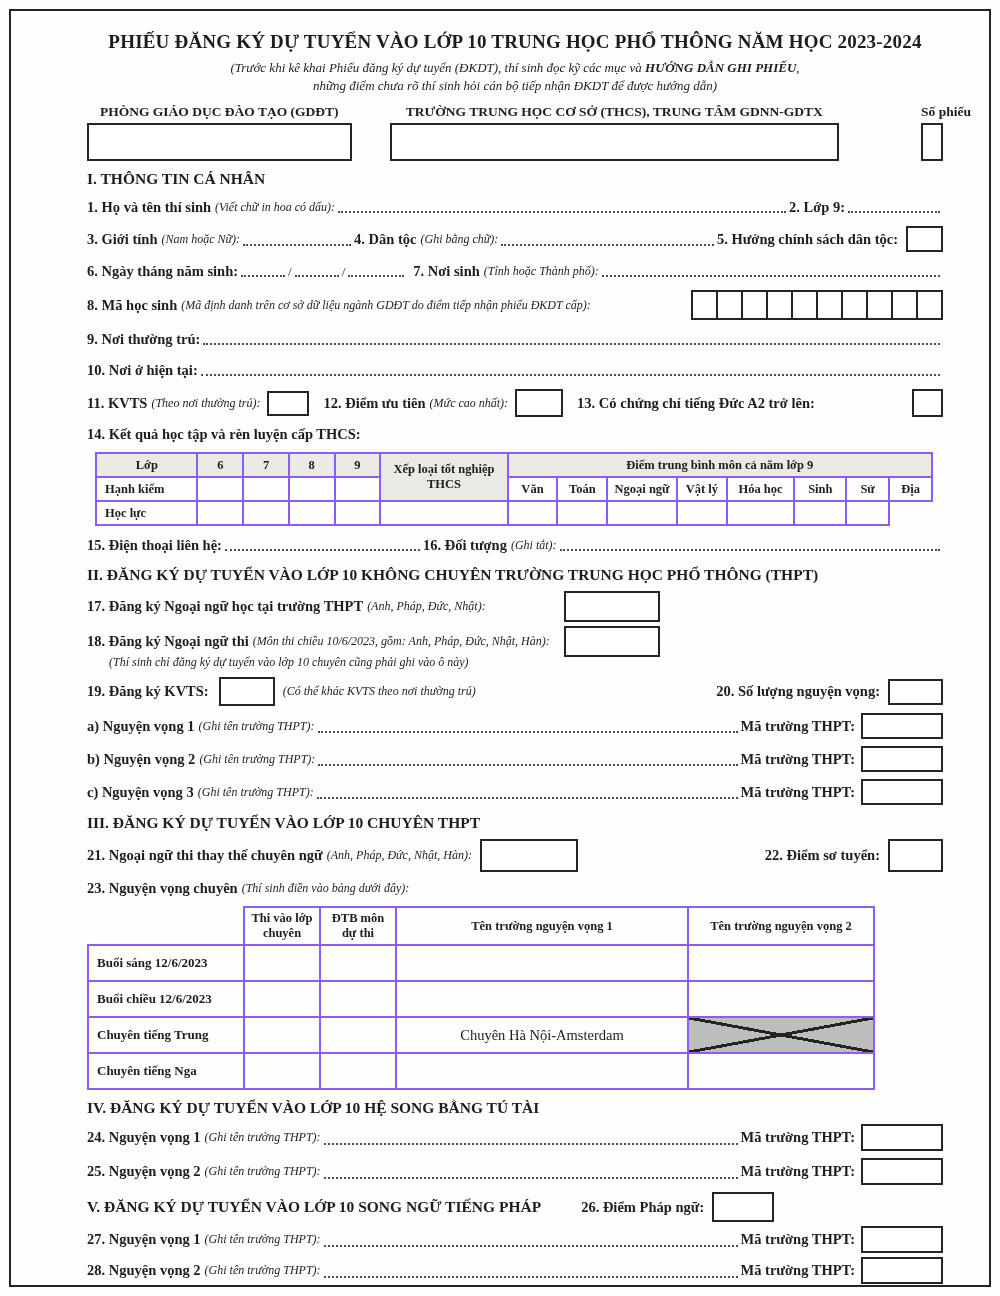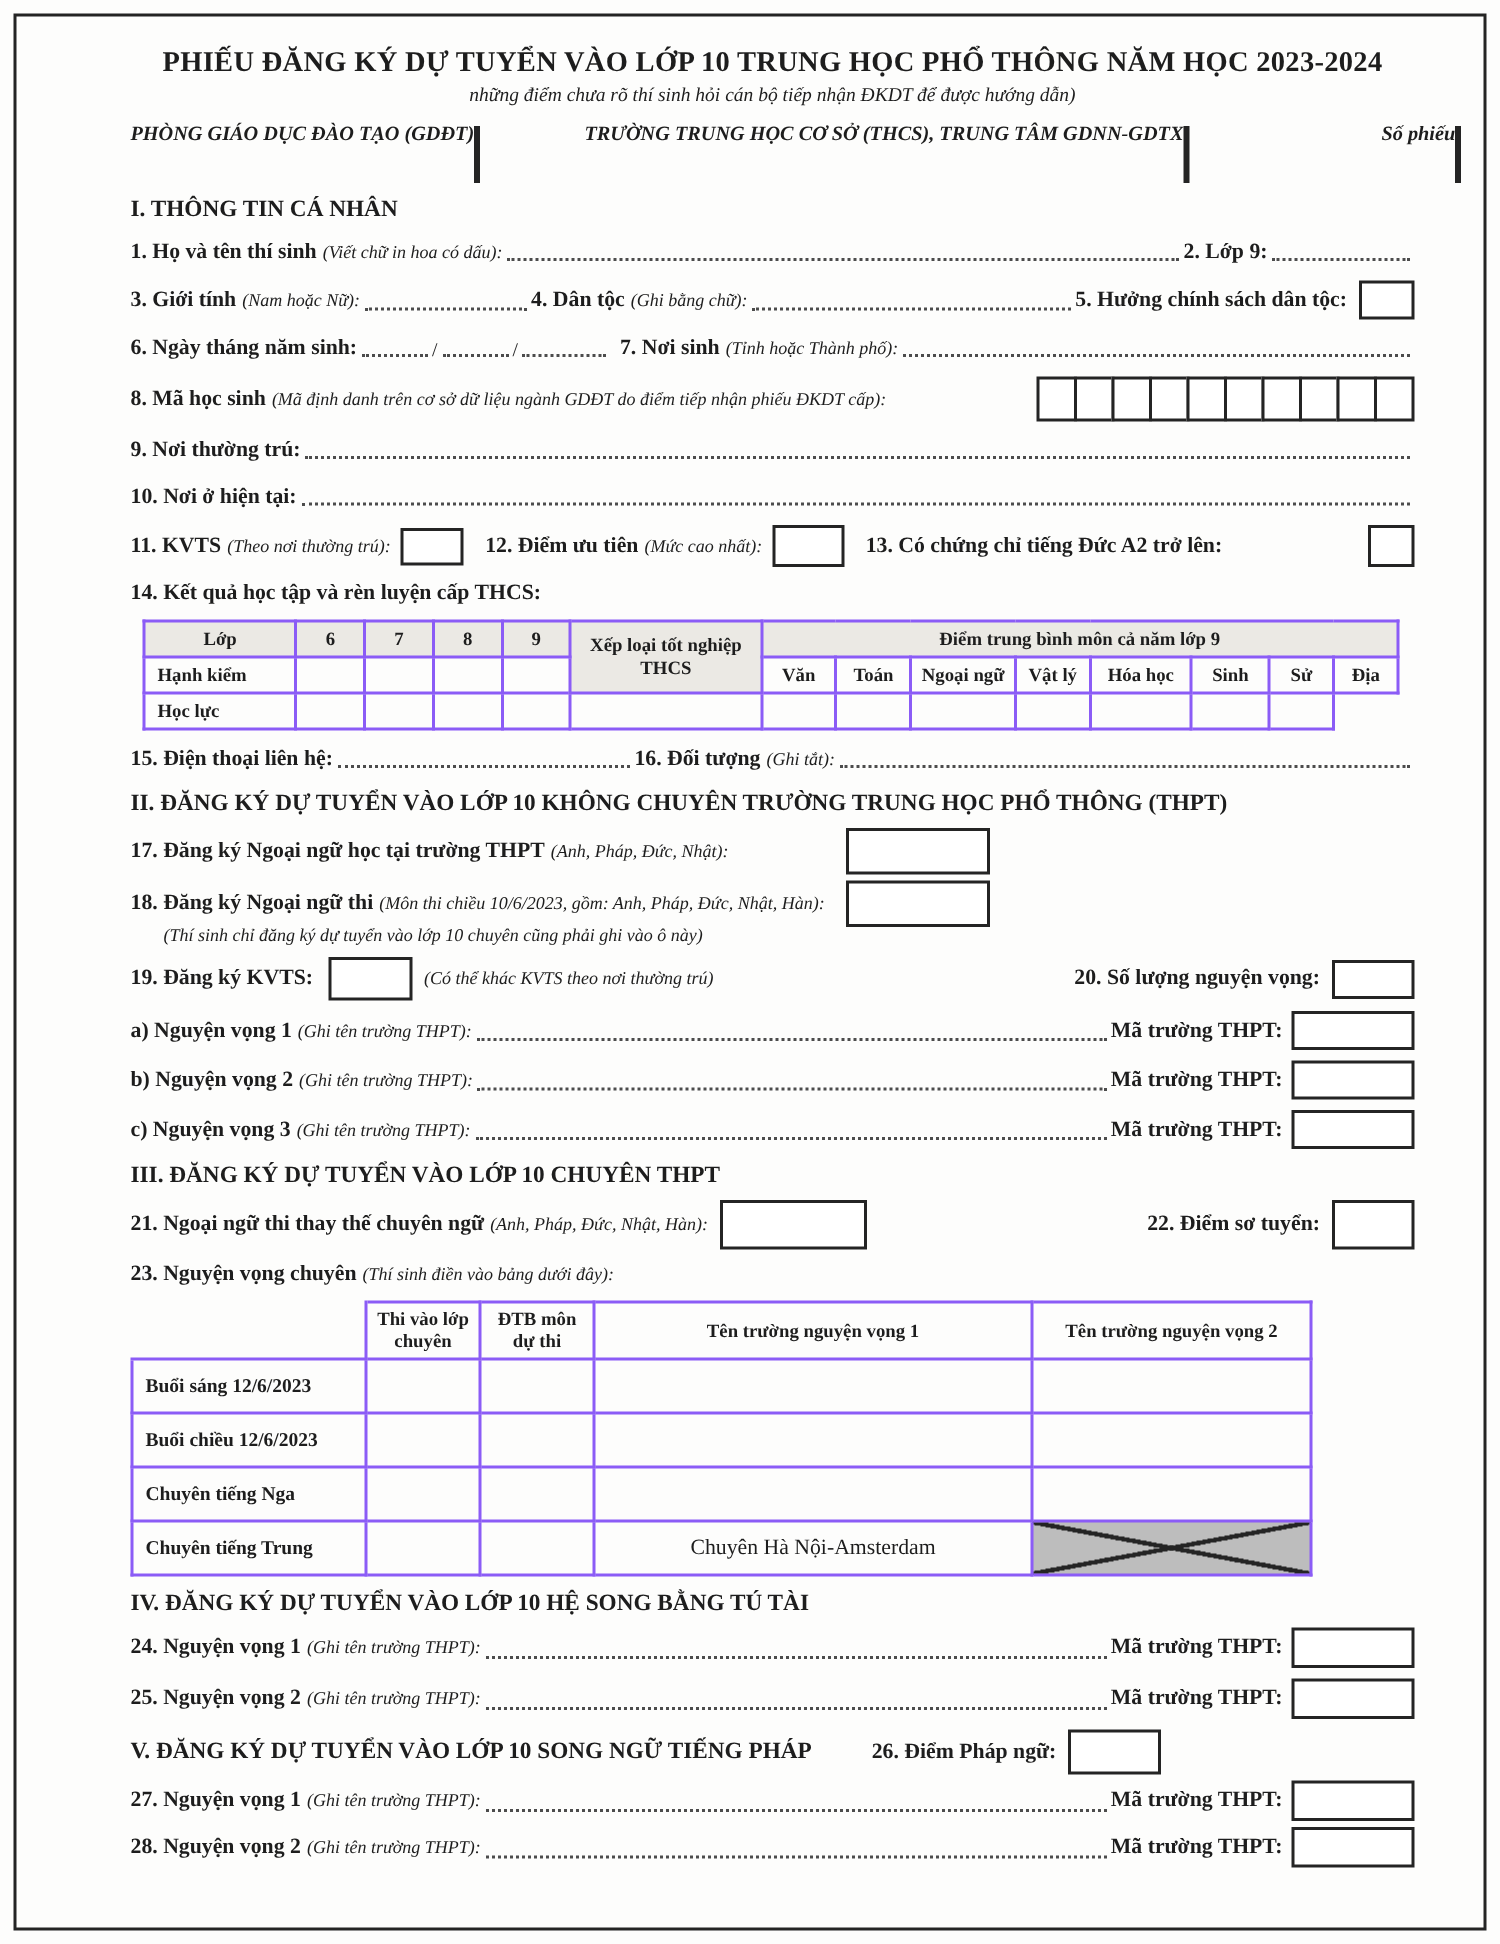--- a/index.html
+++ b/index.html
@@ -25,21 +25,21 @@
   }
   .title {
     text-align:center; font-weight:bold; font-size:19px;
     margin-top:10px; letter-spacing:.2px;
   }
   .subtitle { text-align:center; font-style:italic; font-size:13px; margin-top:7px; }
   .subtitle b { font-style:italic; }
   .subtitle2 { text-align:center; font-style:italic; font-size:13px; margin-top:2px; }
 
   .top-fields { display:flex; margin-top:10px; align-items:flex-start; }
-  .tf { display:flex; flex-direction:row;font-style:italic; }
+  .tf { display:flex; flex-direction:column; }
   .tf-label { font-weight:bold; font-size:13.5px; text-align:center; white-space:nowrap; }
   .tf-box { border:2px solid #242424; height:38px; margin-top:3px; background:#fff; }
   .tf1 { width:272px; }
   .tf2 { width:462px; margin-left:38px; }
   .tf3 { width:66px; margin-left:38px;padding-left:44px; }
 
   .sec-heading { font-weight:bold; font-size:15.5px; margin-top:9px; }
 
   .row { display:flex; align-items:center; margin-top:7px; min-height:24px; }
   .lbl { font-weight:bold; font-size:14.5px; white-space:nowrap; }
@@ -82,20 +82,23 @@
   .gap { width:14px; flex:none; }
   .push { margin-left:auto; }
 </style>
 </head>
 <body>
 
 <div class="page">
 <div class="frame">
 
   <div class="title">PHIẾU ĐĂNG KÝ DỰ TUYỂN VÀO LỚP 10 TRUNG HỌC PHỔ THÔNG NĂM HỌC 2023-2024</div>
+  <div class="subtitle">
+    <span>(Trước khi kê khai Phiếu đăng ký dự tuyển (ĐKDT), thí sinh đọc kỹ các mục và </span><b>HƯỚNG DẪN GHI PHIẾU</b><span>,</span>
+  </div>
   <div class="subtitle2">những điểm chưa rõ thí sinh hỏi cán bộ tiếp nhận ĐKDT để được hướng dẫn)</div>
 
   <div class="top-fields">
     <div class="tf tf1">
       <div class="tf-label">PHÒNG GIÁO DỤC ĐÀO TẠO (GDĐT)</div>
       <div class="tf-box"></div>
     </div>
     <div class="tf tf2">
       <div class="tf-label">TRƯỜNG TRUNG HỌC CƠ SỞ (THCS), TRUNG TÂM GDNN-GDTX</div>
       <div class="tf-box"></div>
@@ -314,32 +317,32 @@
       <td></td>
     </tr>
     <tr>
       <td class="rowlab">Buổi chiều 12/6/2023</td>
       <td></td>
       <td></td>
       <td class="nv1cell"></td>
       <td></td>
     </tr>
     <tr>
-      <td class="rowlab">Chuyên tiếng Nga</td>
-      <td></td>
-      <td></td>
-      <td class="nv1cell"></td>
-      <td></td>
-    </tr>
-    <tr>
       <td class="rowlab">Chuyên tiếng Trung</td>
       <td></td>
       <td></td>
       <td class="nv1cell">Chuyên Hà Nội-Amsterdam</td>
       <td class="crossed"></td>
+    </tr>
+    <tr>
+      <td class="rowlab">Chuyên tiếng Nga</td>
+      <td></td>
+      <td></td>
+      <td class="nv1cell"></td>
+      <td></td>
     </tr>
   </tbody>
       </table>
 
   <div class="sec-heading">IV. ĐĂNG KÝ DỰ TUYỂN VÀO LỚP 10 HỆ SONG BẰNG TÚ TÀI</div>
 
   <div class="row">
     <span class="lbl">24. Nguyện vọng 1</span>
     <span class="hint">(Ghi tên trường THPT):</span>
     <span class="dots"></span>

